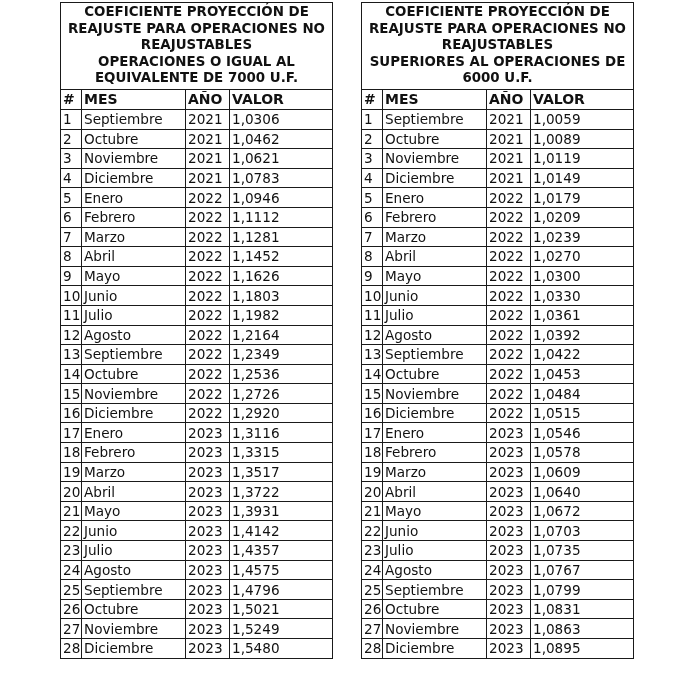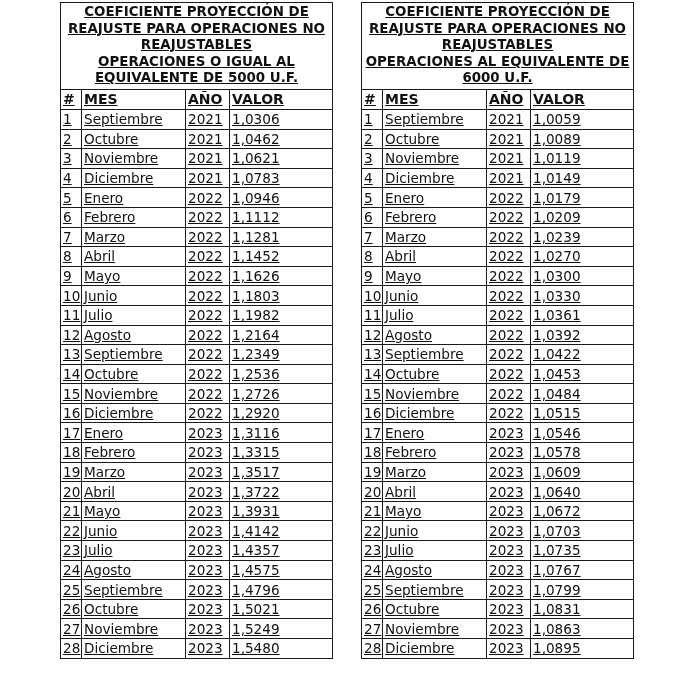--- a/index.html
+++ b/index.html
@@ -1,18 +1,18 @@
 <!DOCTYPE html>
 <html><head>
 <meta charset="utf-8">
 <style>
   html, body { margin:0; padding:0; background:#ffffff; }
   body { width:700px; height:687px; position:relative; overflow:hidden;
          font-family:"DejaVu Sans", sans-serif; color:#111; }
-  .tbl { position:absolute; top:2px; border-collapse:collapse;text-decoration:underline; }
+  .tbl { position:absolute; top:2px; border-collapse:collapse; }
   .tbl.left { left:60px; width:273px; }
   .tbl.right { left:361px; width:273px; }
   .tbl td, .tbl th { border:1.6px solid #1a1a1a; padding:0 0 0 2px; }
   .tbl .title { text-align:center; font-weight:bold; font-size:13.4px; line-height:16.6px; padding:1px 2px 2px; }
   .tbl .hdr th { text-align:left; font-weight:bold; font-size:14px; height:19px; }
   .tbl tr.row td { font-size:13.6px; height:18.6px; line-height:18px; white-space:nowrap; }
   .c-num { width:21px; }
   .c-mes { width:104px; }
   .c-ano { width:44px; }
   .c-val { }
@@ -27,21 +27,21 @@
       <col class="c-ano">
       <col class="c-val">
     </colgroup>
   <tbody>
       <tr>
     <td colspan="4" class="title">
       <div>COEFICIENTE PROYECCIÓN DE</div>
       <div>REAJUSTE PARA OPERACIONES NO</div>
       <div>REAJUSTABLES</div>
       <div>OPERACIONES O IGUAL AL</div>
-      <div>EQUIVALENTE DE 5000 U.F.</div>
+      <div>EQUIVALENTE DE 7000 U.F.</div>
     </td>
   </tr>
   <tr class="hdr">
     <th>#</th>
     <th>MES</th>
     <th>AÑO</th>
     <th>VALOR</th>
   </tr>
   </tbody>
     <tbody class="rows">
@@ -222,21 +222,21 @@
       <col class="c-mes">
       <col class="c-ano">
       <col class="c-val">
     </colgroup>
   <tbody>
       <tr>
     <td colspan="4" class="title">
       <div>COEFICIENTE PROYECCIÓN DE</div>
       <div>REAJUSTE PARA OPERACIONES NO</div>
       <div>REAJUSTABLES</div>
-      <div>OPERACIONES AL EQUIVALENTE DE</div>
+      <div>SUPERIORES AL OPERACIONES DE</div>
       <div>6000 U.F.</div>
     </td>
   </tr>
   <tr class="hdr">
     <th>#</th>
     <th>MES</th>
     <th>AÑO</th>
     <th>VALOR</th>
   </tr>
   </tbody>

